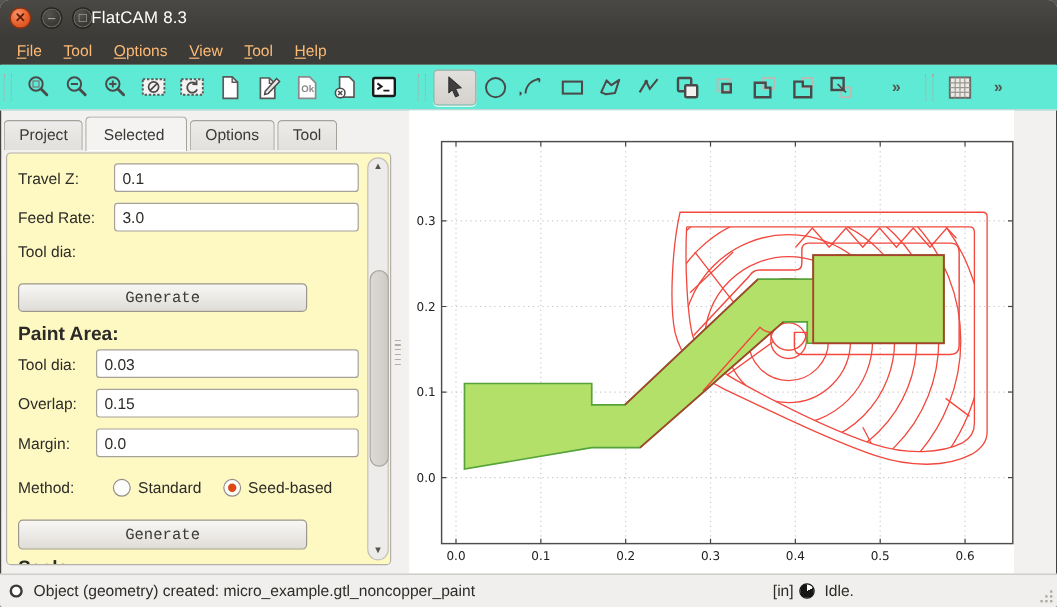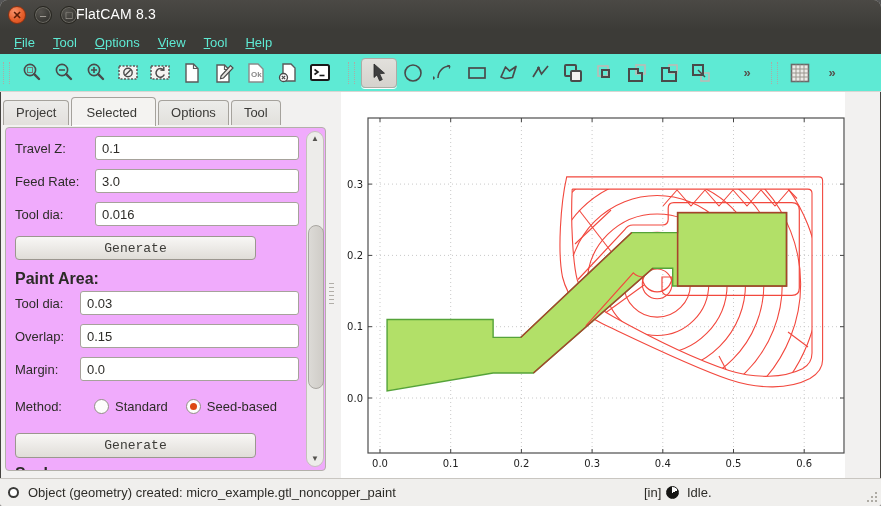--- a/index.html
+++ b/index.html
@@ -13,41 +13,41 @@
   .wbtn{width:18px;height:18px;border-radius:50%;display:flex;align-items:center;justify-content:center;
     font-size:11px;line-height:1;box-sizing:border-box;}
   .wbtn.close{background:radial-gradient(circle at 35% 30%,#f8936c,#e65f2b 55%,#d3491a);
     border:1px solid #8c3110;color:#5c1d05;font-weight:bold;}
   .wbtn.minmax{background:radial-gradient(circle at 35% 30%,#56544f,#3a3935 60%);
     border:1px solid #26251f;color:#b9b5ac;box-shadow:0 0 0 1px #6b6962 inset;}
   .title-text{position:absolute;left:76px;top:6px;color:#ffffff;font-size:14px;font-weight:normal;letter-spacing:.2px;}
   
   .menubar{position:absolute;left:0;top:30px;width:100%;height:24px;background:#3c3b37;
     display:flex;align-items:center;padding-left:14px;box-sizing:border-box;gap:18px;}
-  .menu-item{display:inline-block;color:#5eead4;font-size:13px;cursor:default;}
+  .menu-item{display:inline-block;color:#fdba74;font-size:13px;cursor:default;}
   .menu-item::first-letter{text-decoration:underline;}
   
   .toolbar{position:absolute;left:0;top:54px;width:100%;height:38px;background:#5eead4;
     border-bottom:1px solid #d8d6d2;display:flex;align-items:center;box-sizing:border-box;}
   .tb-handle{width:5px;height:22px;border-left:1px dotted #aeaba5;border-right:1px dotted #aeaba5;margin:0 6px 0 3px;}
   .tbtn{width:32px;height:30px;display:flex;align-items:center;justify-content:center;flex:0 0 auto;}
   .tbtn svg{display:block;}
   .tbtn.pressed{background:linear-gradient(#e2e0dc,#d5d2cd);border:1px solid #aeaba5;border-radius:4px;
     box-shadow:0 1px 0 #fff;width:36px;height:30px;box-sizing:border-box;}
   .chev{font-size:13px;color:#55534f;font-weight:bold;}
   
   .tabs{position:absolute;left:3px;top:95px;height:30px;display:flex;align-items:flex-end;}
   .tab{font-size:13px;color:#3b3a37;background:linear-gradient(#ececea,#e2e0dc);
     border:1px solid #a5a29c;border-bottom:none;border-radius:4px 4px 0 0;
     padding:4px 12px 5px 12px;margin-right:2px;}
   .tab.active{background:#f4f3f1;padding:7px 18px 6px 14px;position:relative;top:1px;
     box-shadow:0 -1px 0 #fff inset;}
   
   .panel-box{position:absolute;left:5px;top:127px;width:321px;height:344px;
-    border:1px solid #b3b0aa;border-radius:4px;background:#f0abfc;overflow:hidden;box-sizing:border-box;}
+    border:1px solid #b3b0aa;border-radius:4px;background:#fef9c3;overflow:hidden;box-sizing:border-box;}
   .field-row{position:absolute;left:9px;display:flex;align-items:center;}
   .f-label{font-size:13px;color:#2d2c28;}
   .f-input{height:24px;border:1px solid #a6a29b;border-radius:3px;background:#fff;
     font-family:"Liberation Sans",sans-serif;font-size:13px;color:#2d2c28;padding:0 6px;box-sizing:border-box;}
   .g1 .f-label{width:80px;}
   .g1 .f-input{width:204px;}
   .g2 .f-label{width:65px;}
   .g2 .f-input{width:219px;}
   .gen-btn{position:absolute;left:9px;width:241px;height:24px;
     background:linear-gradient(#f8f7f5,#e0ddd8);border:1px solid #9b978f;border-radius:4px;
@@ -270,21 +270,20 @@
     <div class="field-row g1" style="top:8px">
       <span class="f-label">Travel Z:</span>
       <input class="f-input" value="0.1" style="">
     </div>
     <div class="field-row g1" style="top:41px">
       <span class="f-label">Feed Rate:</span>
       <input class="f-input" value="3.0" style="">
     </div>
     <div class="field-row g1" style="top:74px">
       <span class="f-label">Tool dia:</span>
-      <input class="f-input" value="0.016" style="">
     </div>
 
     <button class="gen-btn" style="top:108px">Generate</button>
 
     <div class="sec-head" style="top:142px">Paint Area:</div>
 
     <div class="field-row g2" style="top:163px">
       <span class="f-label">Tool dia:</span>
       <input class="f-input" value="0.03" style="">
     </div>

